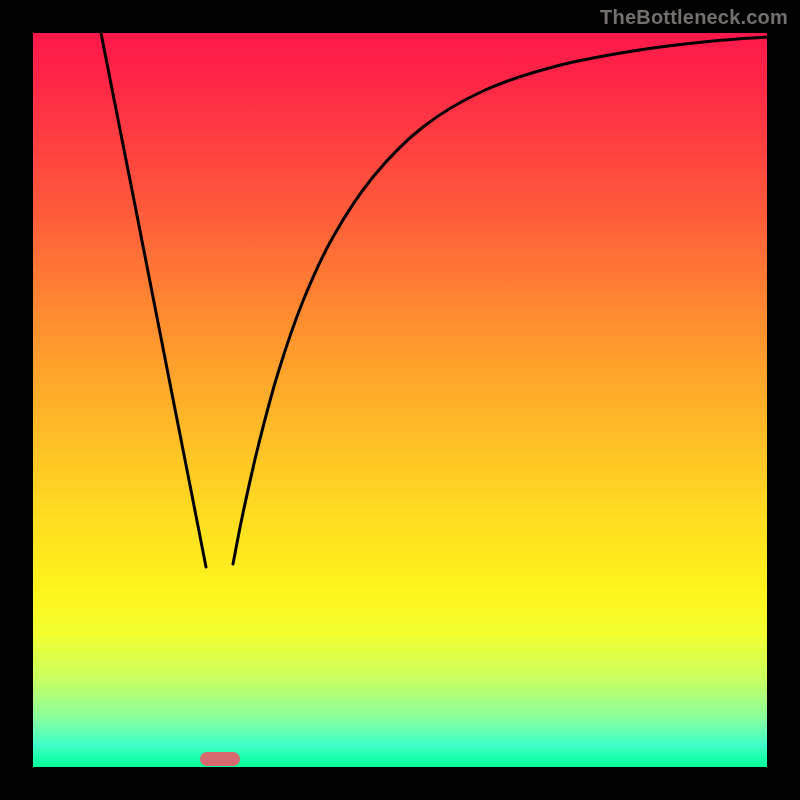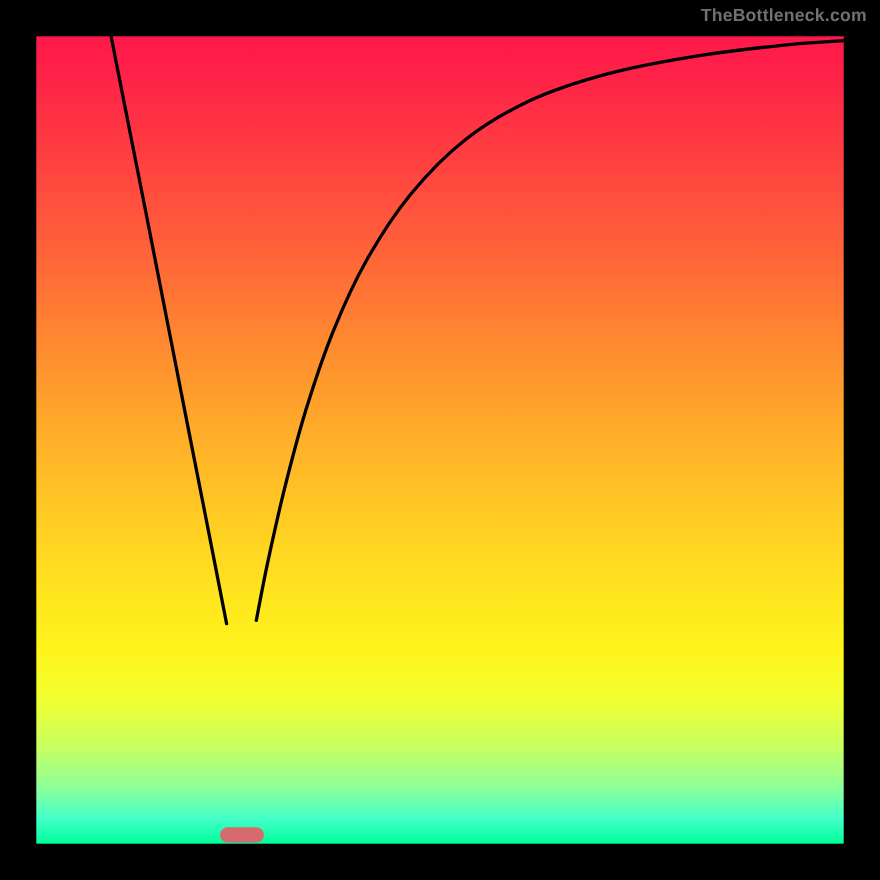--- a/index.html
+++ b/index.html
@@ -38,21 +38,21 @@
       #8eff9a 93%,
       #40ffc8 97%,
       #00ff99 100%
     );
   }
   .watermark {
     position: absolute;
     top: 6px;
     right: 12px;
     font-family: Arial, Helvetica, sans-serif;
-    font-size: 16px;
+    font-size: 20px;
     font-weight: 600;
     color: #74706e;
     letter-spacing: 0.2px;
     user-select: none;
   }
   svg.curves {
     position: absolute;
     left: 0;
     top: 0;
   }

